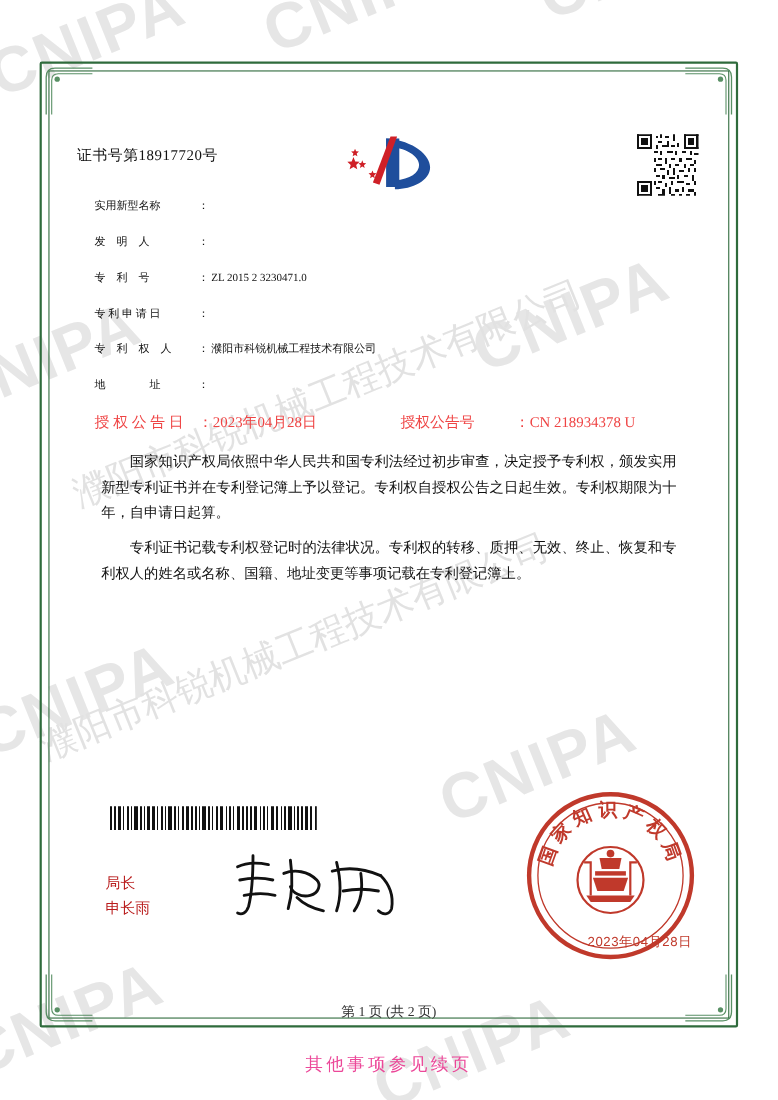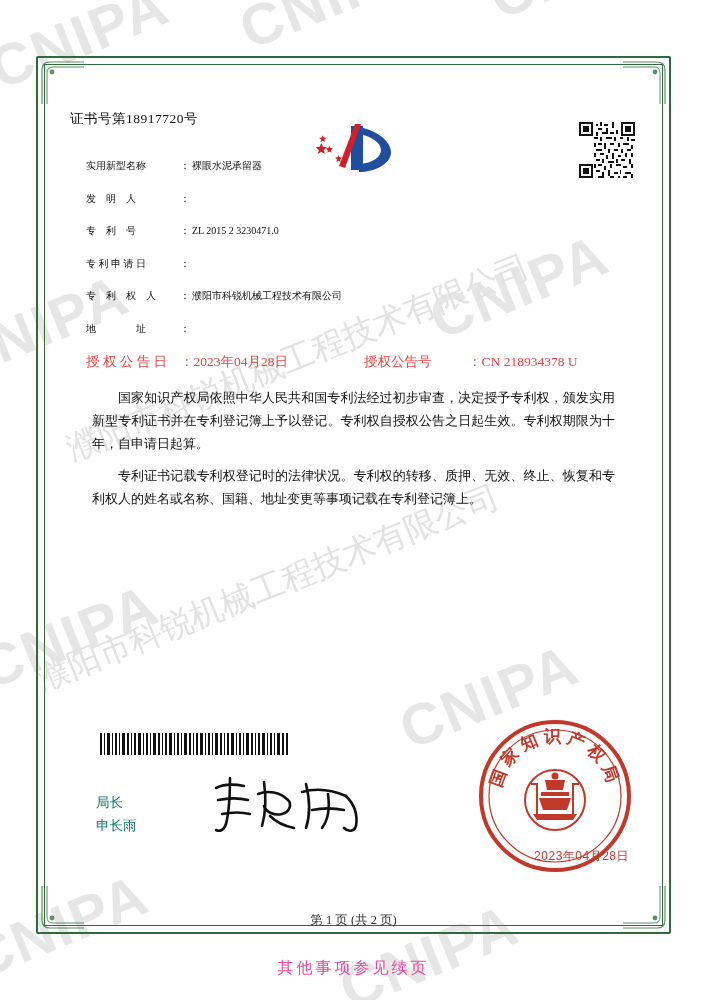--- a/index.html
+++ b/index.html
@@ -67,21 +67,21 @@
   .content{
     position:absolute;
     left:70px;top:100px;right:70px;
     z-index:2;
   }
 
   .cert-no{
     font-size:13.5px;
     color:#111;
     letter-spacing:.5px;
-    margin-top:10px;
+    margin-top:32px;
   }
 
   
   .logo{
     position:absolute;
     left:50%;top:118px;
     transform:translateX(-50%);
     width:110px;height:70px;
     z-index:3;
   }
@@ -157,21 +157,21 @@
     z-index:3;
   }
   .barcode svg{width:100%;height:100%;display:block;}
 
   
   .sign-block{
     position:absolute;
     left:96px;top:792px;
     font-size:13.5px;
     line-height:1.7;
-    color:#0f766e;
+    color:#b91c1c;
     z-index:3;
   }
   .handwriting{
     position:absolute;
     left:208px;top:770px;
     width:170px;height:70px;
     z-index:3;
   }
   .handwriting svg{width:100%;height:100%;display:block;}
 
@@ -362,21 +362,20 @@
   <div class="content">
 
     <div class="cert-no">证书号第18917720号</div>
 
 
     <div class="fields">
 
       <div class="field">
         <span class="f-label">实用新型名称</span>
         <span class="f-colon">：</span>
-        <span class="f-value">裸眼水泥承留器</span>
       </div>
 
       <div class="field">
         <span class="f-label">发　明　人</span>
         <span class="f-colon">：</span>
       </div>
 
       <div class="field">
         <span class="f-label">专　利　号</span>
         <span class="f-colon">：</span>

